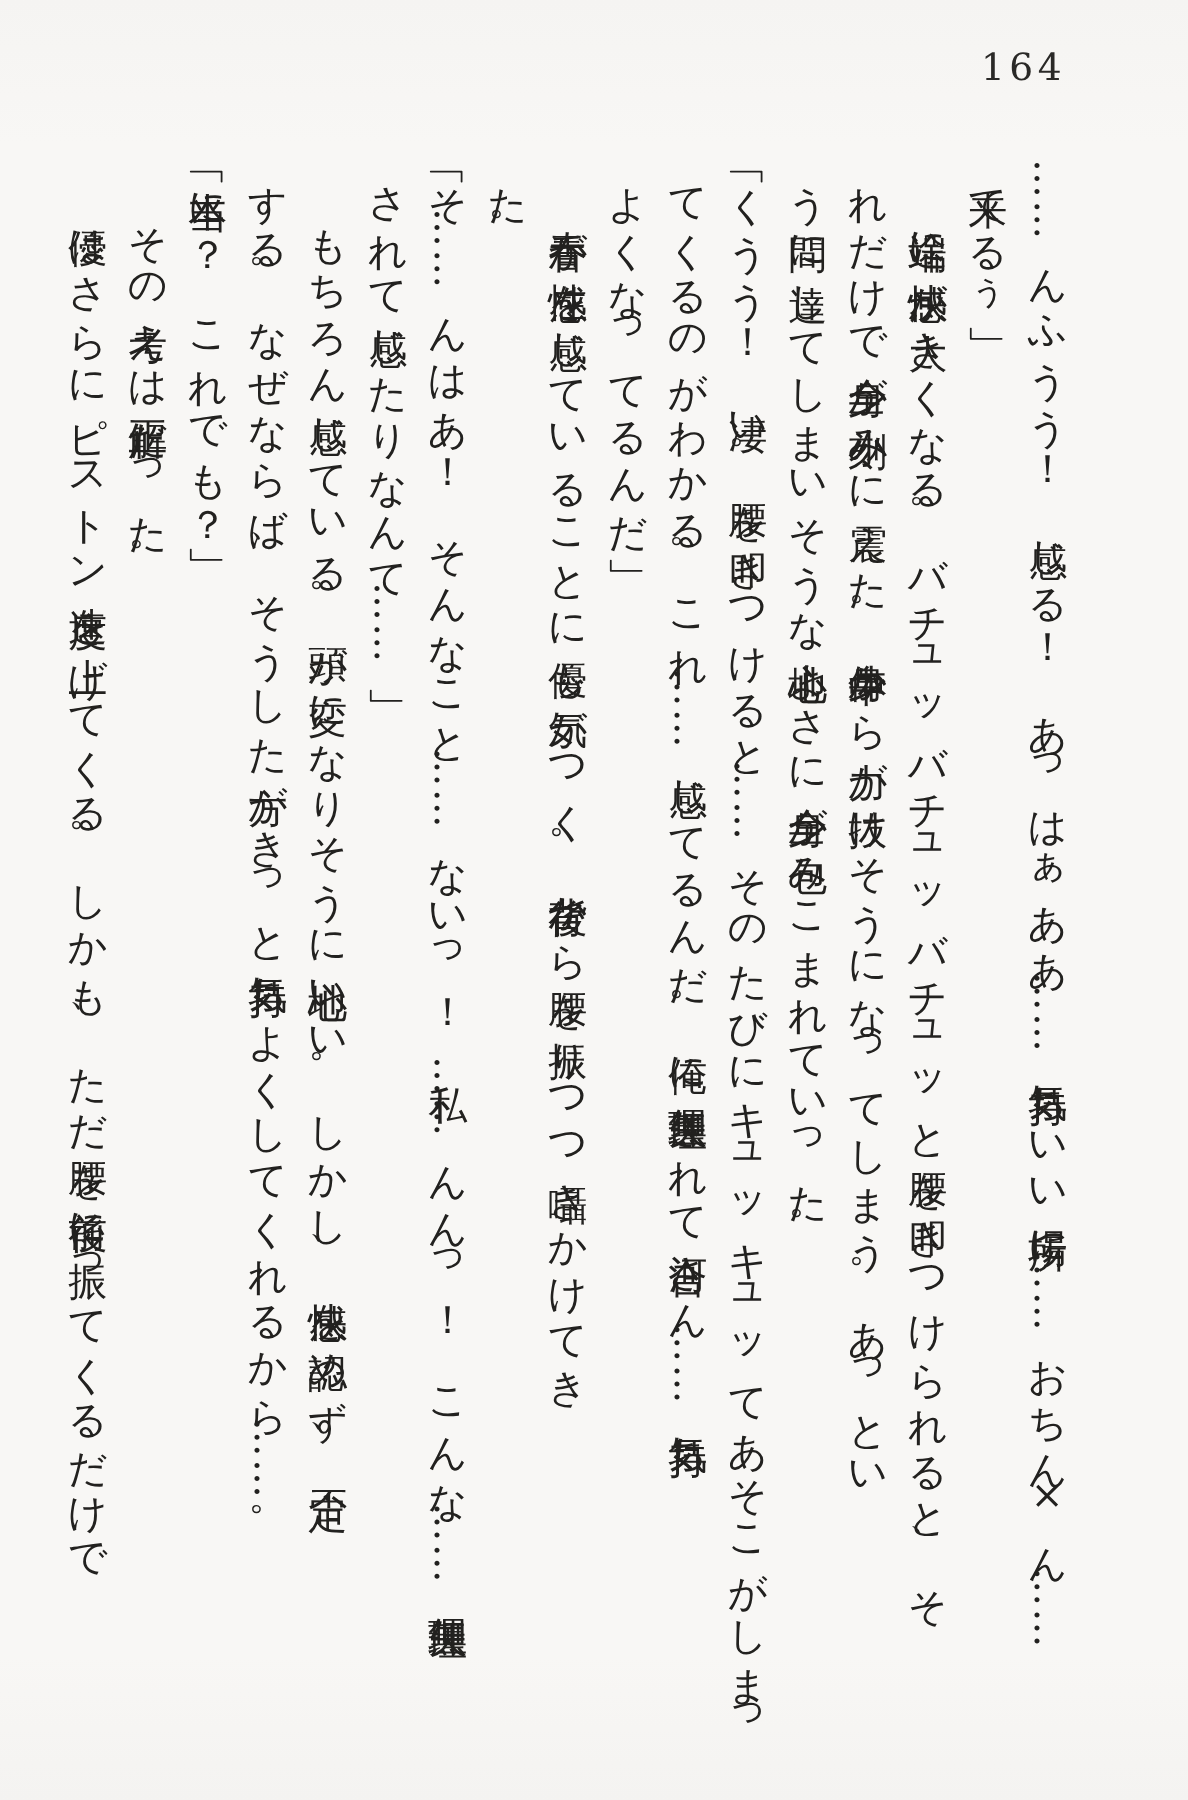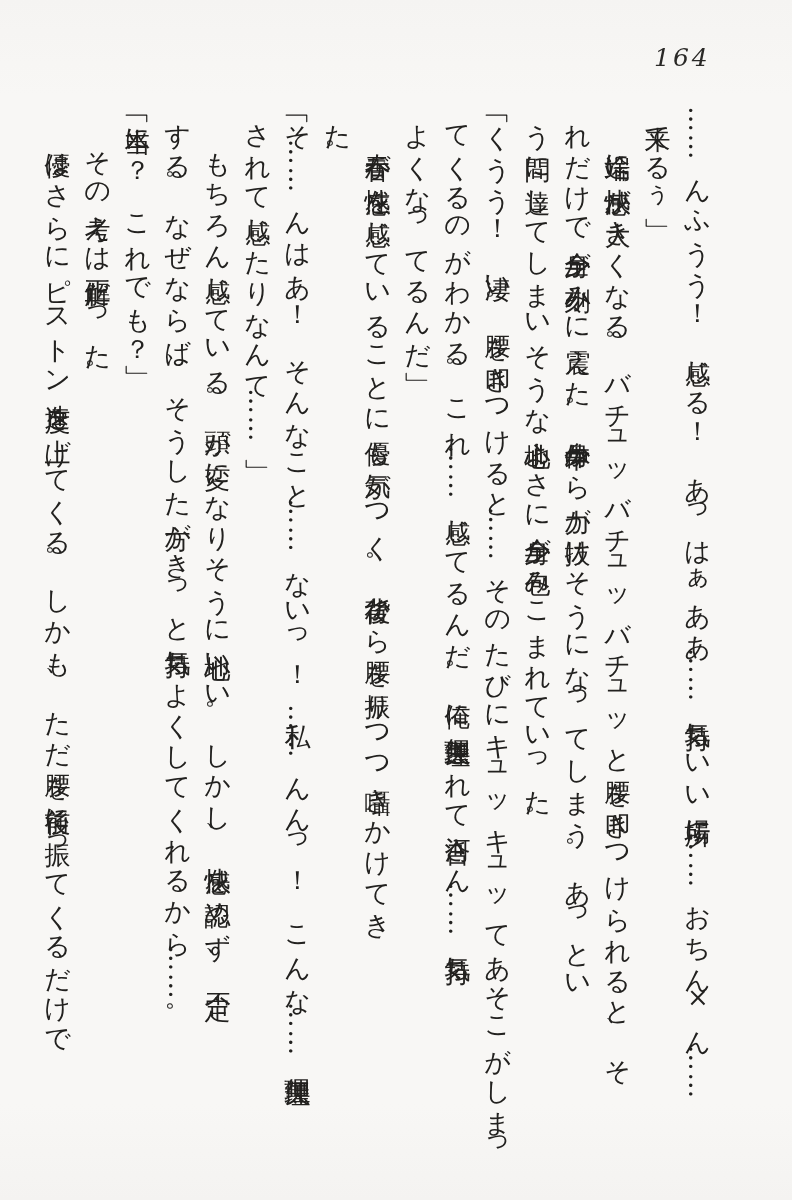--- a/index.html
+++ b/index.html
@@ -18,24 +18,22 @@
     height: 1200px;
     background: linear-gradient(180deg, #f5f4f2 0%, #f8f7f5 8%, #f8f7f5 92%, #f4f3f1 100%);
     font-family: "DejaVu Serif", "Liberation Serif", serif;
     color: #201f1d;
   }
   .page-number {
     position: absolute;
     top: 30px;
     left: 654px;
     font-size: 25px;
-    font-style: italic;
     letter-spacing: 3px;
     color: #2a2927;
-    margin-top: 13px;
   }
   .body-text {
     position: absolute;
     top: 106px;
     right: 74px;
     height: 1066px;
     writing-mode: vertical-rl;
     text-orientation: mixed;
     font-size: 26px;
     line-height: 40px;

